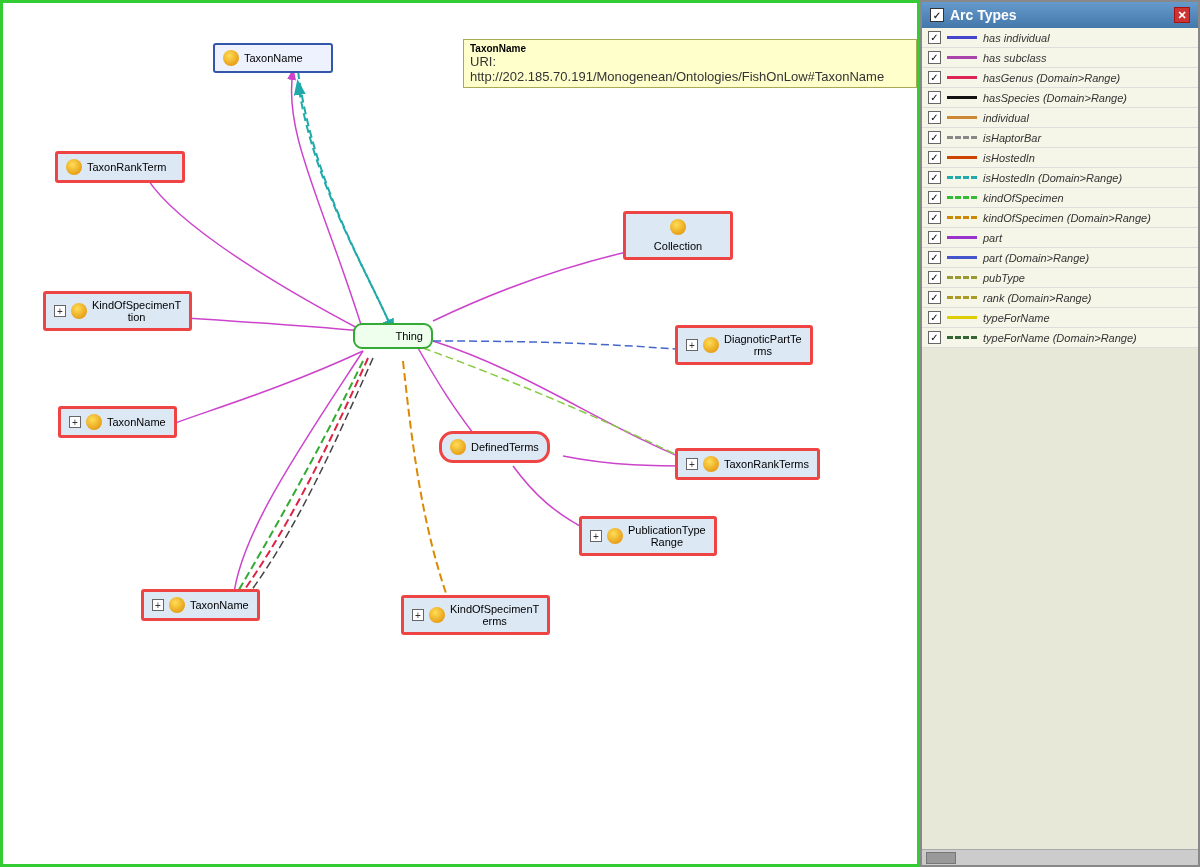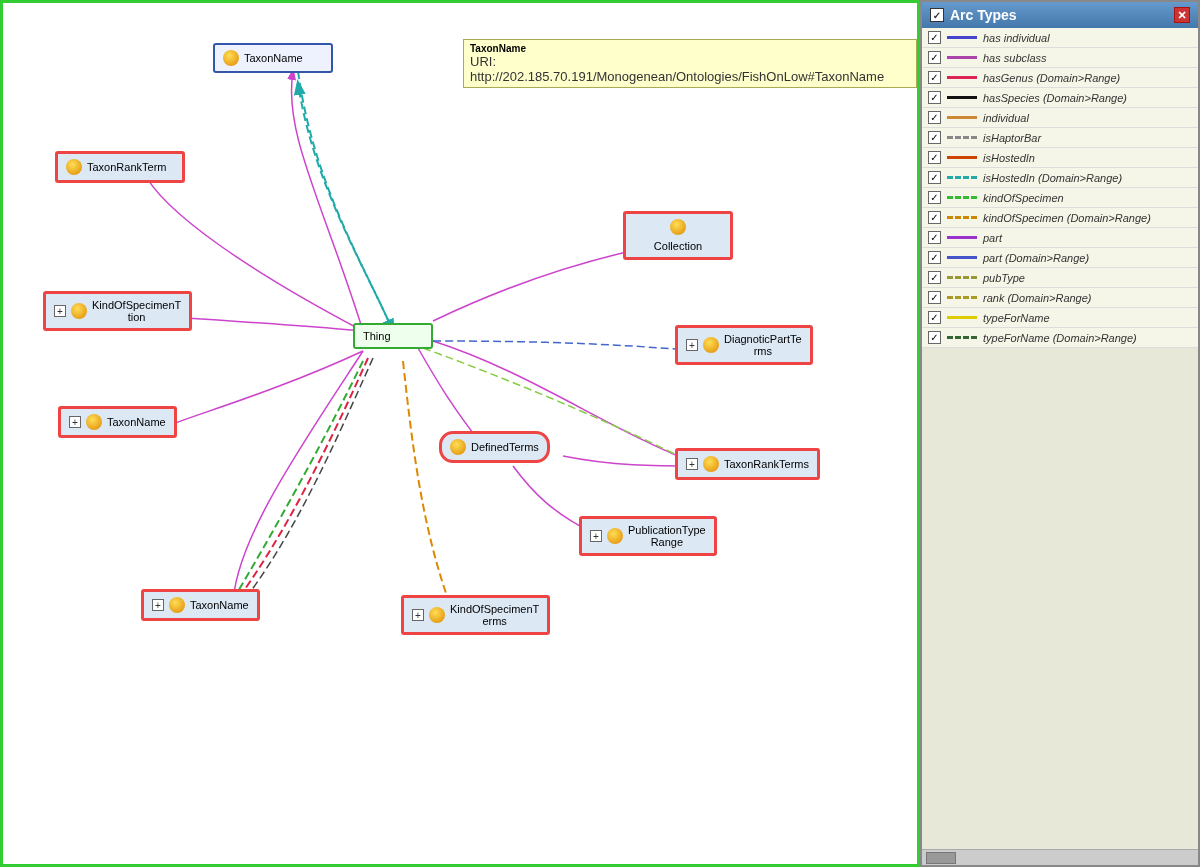--- a/index.html
+++ b/index.html
@@ -270,21 +270,21 @@
     <span>TaxonRankTerm</span>
   </div>
 
   <div class="node" style="left:40px; top:288px; min-width:130px;">
     <div class="node-plus">+</div>
     <div class="node-dot"></div>
     <span style="white-space:pre-line;">KindOfSpecimenT
 tion</span>
   </div>
 
-  <div class="node center" style="left:350px; top:320px; min-width:80px; justify-content:flex-start;">
+  <div class="node center" style="left:350px; top:320px; min-width:80px; justify-content:flex-end;border-radius:9px;">
     <span>Thing</span>
   </div>
 
   <div class="node" style="left:620px; top:208px; min-width:110px;flex-direction:column;">
     <div class="node-dot"></div>
     <span>Collection</span>
   </div>
 
   <div class="node" style="left:672px; top:322px; min-width:130px;">
     <div class="node-plus">+</div>

